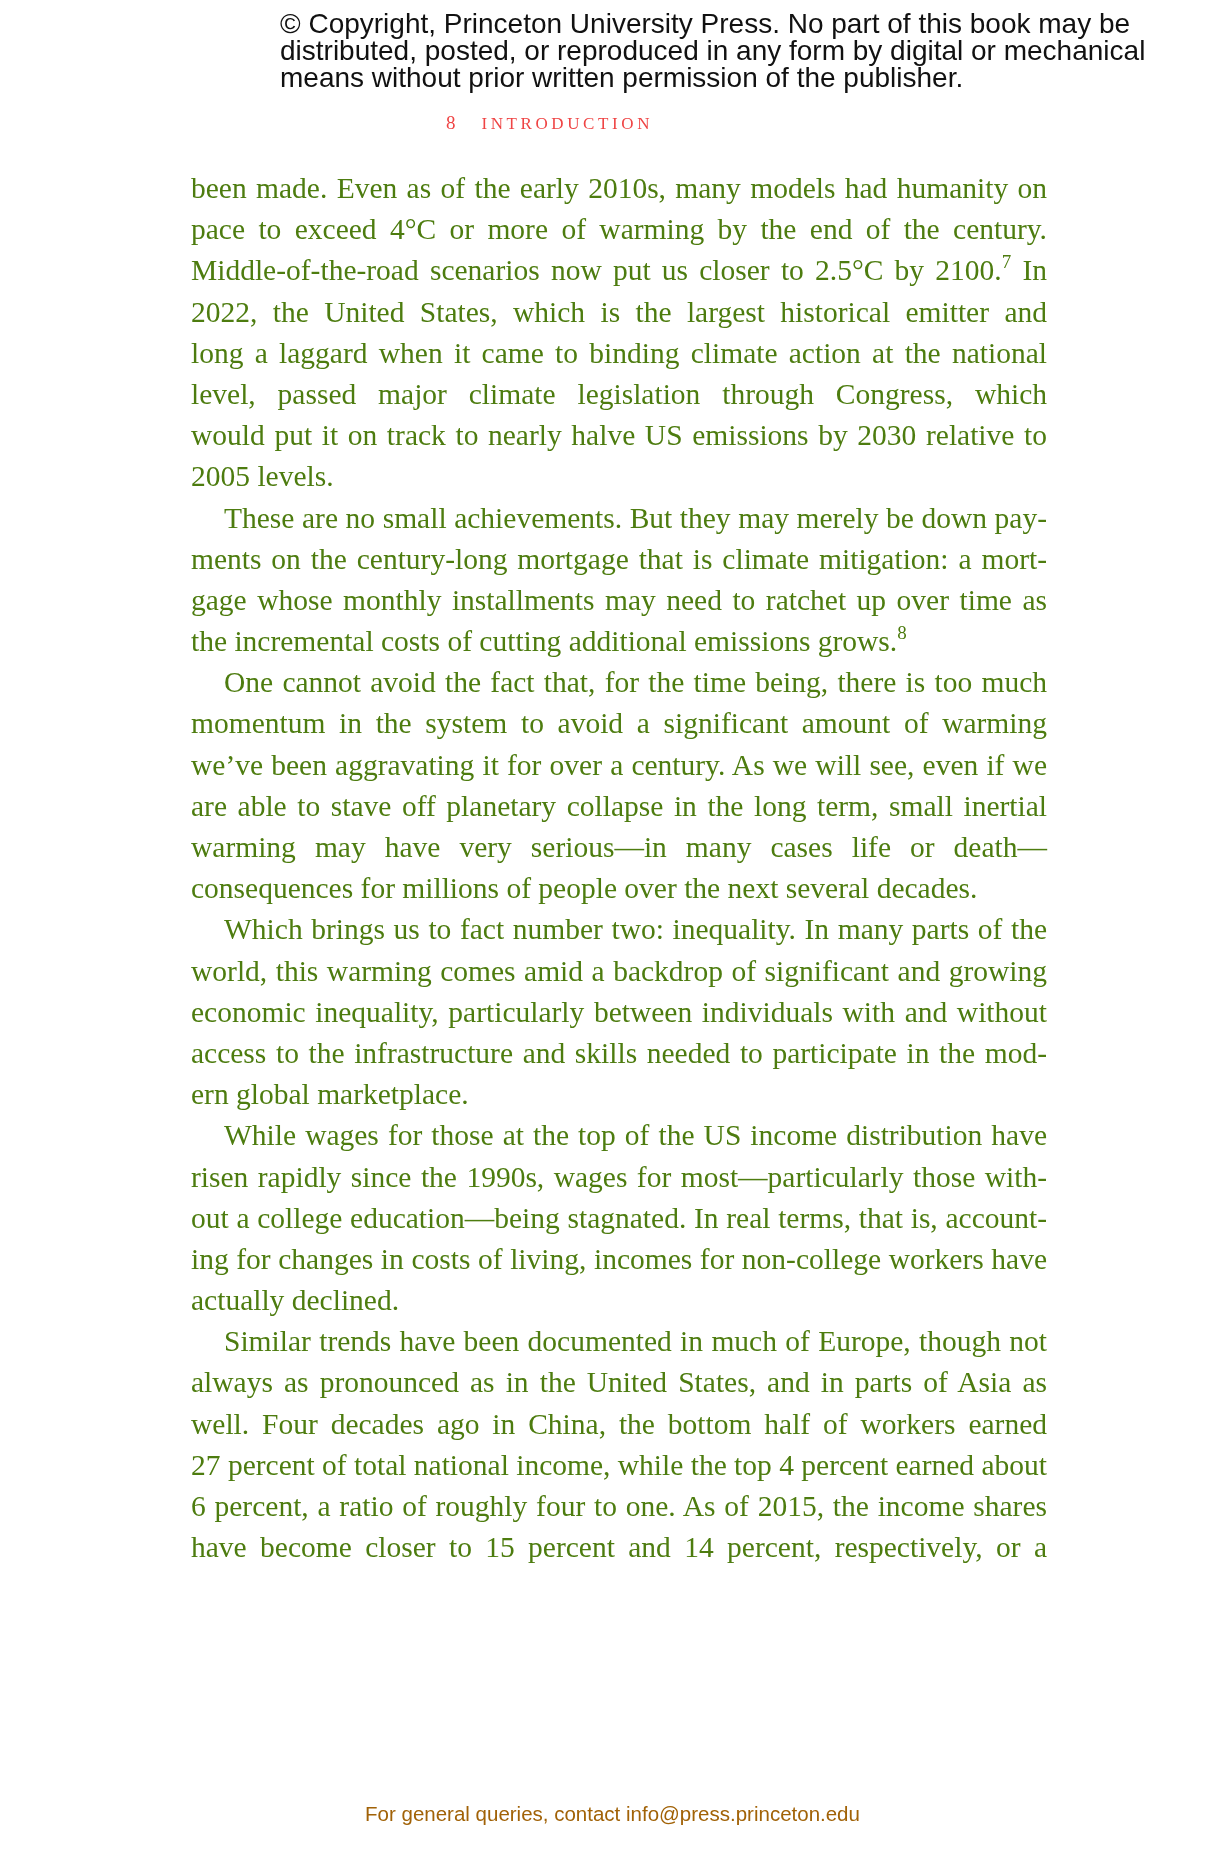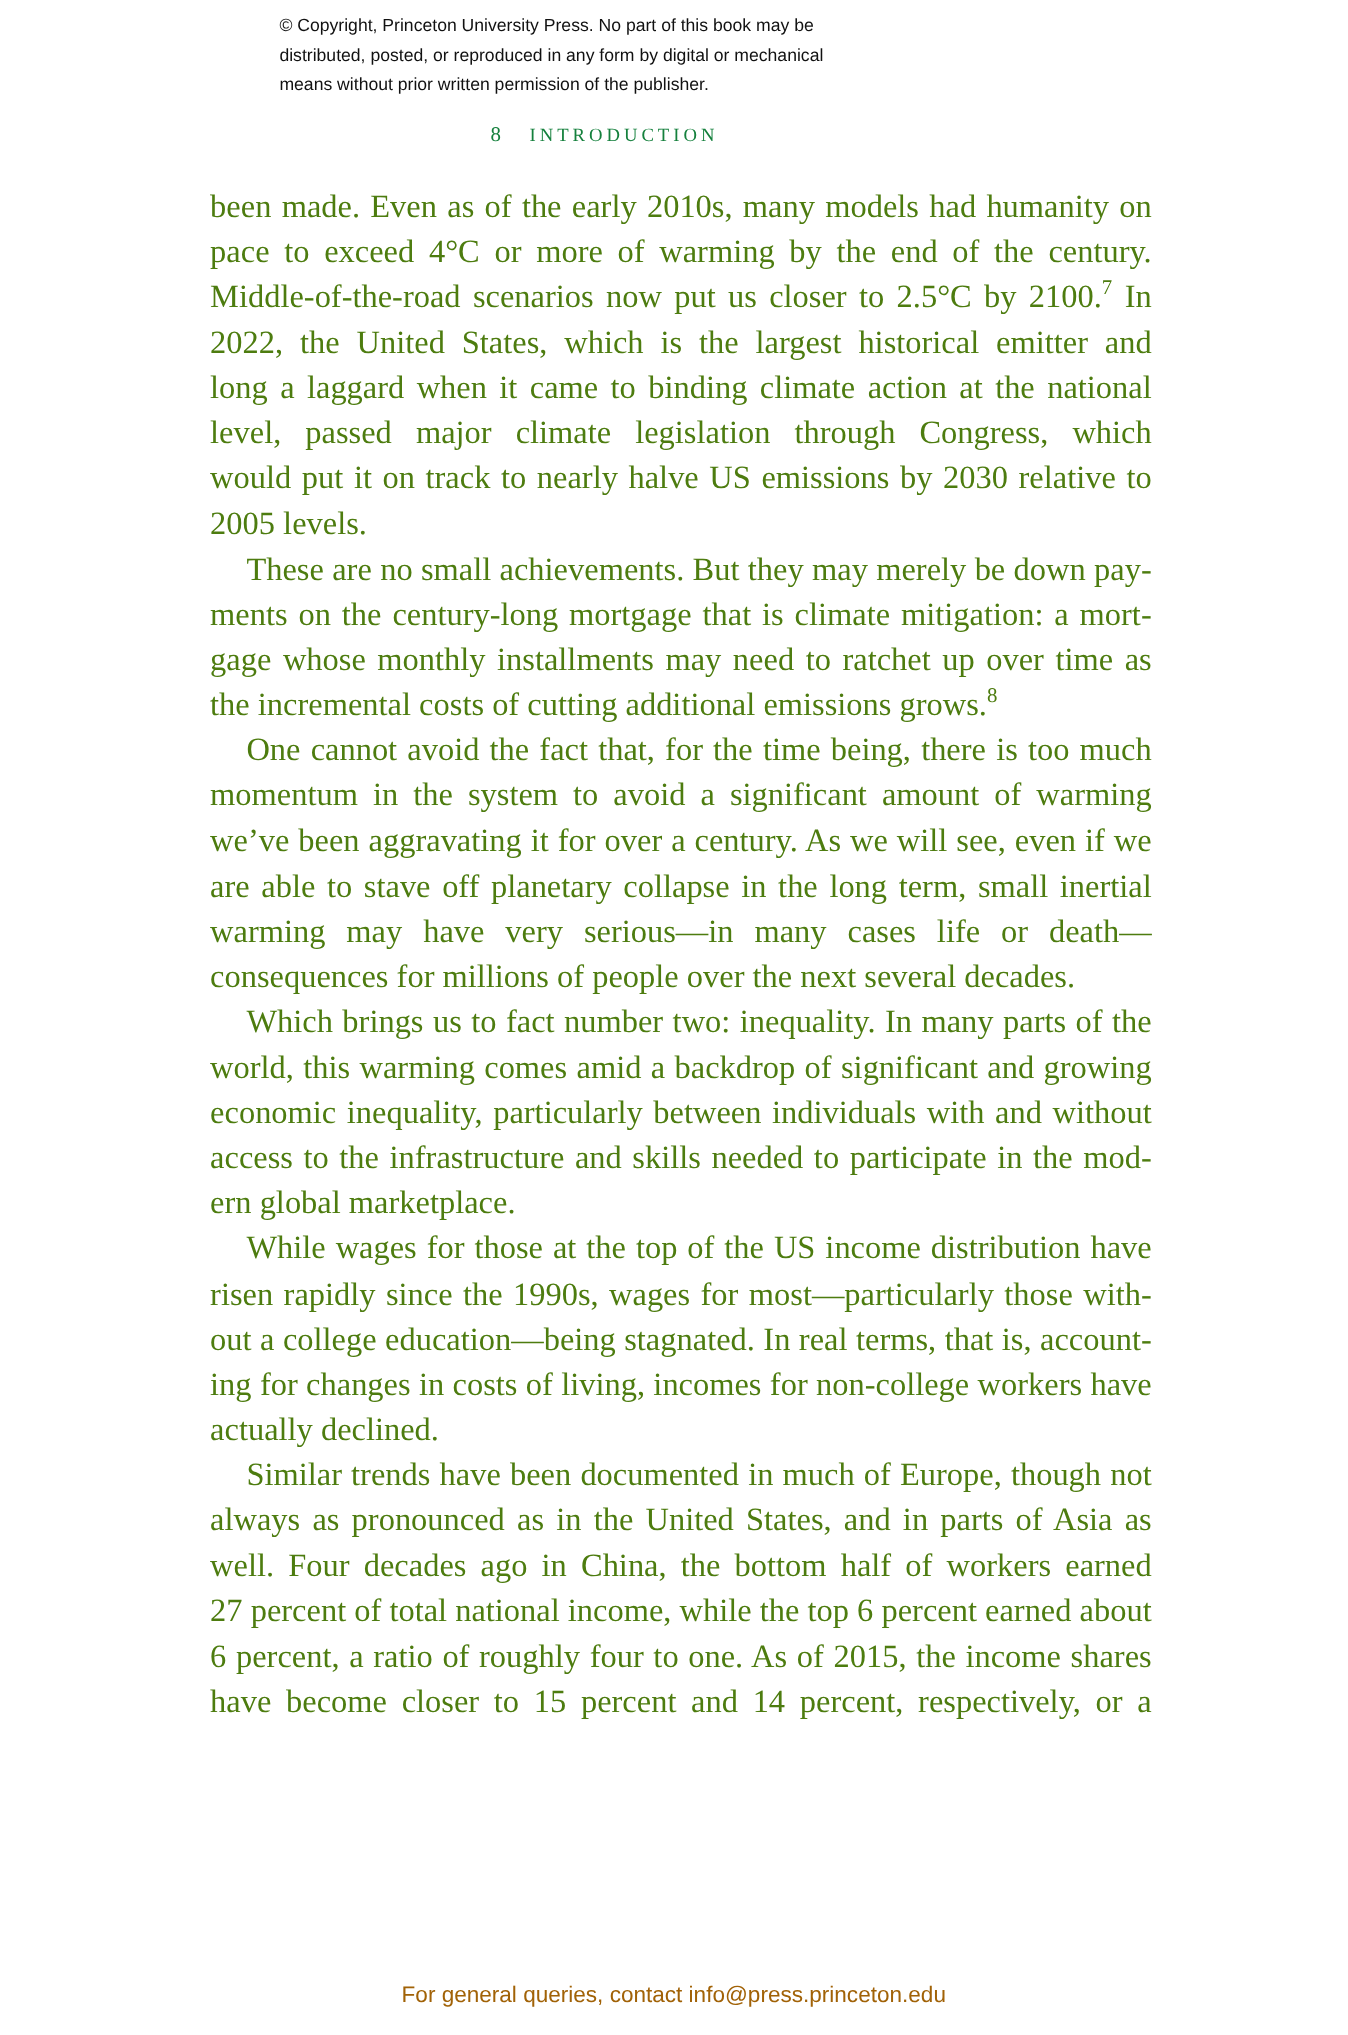--- a/index.html
+++ b/index.html
@@ -1,24 +1,24 @@
 <!DOCTYPE html>
 <html><head>
 <meta charset="utf-8">
 <style>
   html, body { margin: 0; padding: 0; background: #ffffff; }
   body { width: 1225px; height: 1850px; position: relative; overflow: hidden; color: #1c1c1c; }
   .copyright {
-    position: absolute; left: 254px; top: 10px; width: 760px;
-    font-family: "Liberation Sans", sans-serif; font-size: 16px; line-height: 27px; color: #111;
+    position: absolute; left: 280px; top: 10px; width: 760px;
+    font-family: "Liberation Sans", sans-serif; font-size: 28px; line-height: 27px; color: #111;
   }
   .copyright div { white-space: nowrap; }
   .running-head {
     position: absolute; left: 0; top: 112px; width: 1099px; text-align: center;
-    font-family: "Liberation Serif", serif; font-size: 19px; color: #15803d; letter-spacing: 0;
+    font-family: "Liberation Serif", serif; font-size: 19px; color: #ef4444; letter-spacing: 0;
   }
   .running-head .num { margin-right: 26px; }
   .running-head .title { letter-spacing: 3.6px; font-size: 17px; }
   .body-text {
     position: absolute; left: 191px; top: 168px; width: 856px;
     font-family: "Liberation Serif", serif; font-size: 29.5px; line-height: 41.2px; color: #4d7c0f;
   }
   .line { display: block; white-space: nowrap; text-align: justify; text-align-last: justify; height: 41.2px; }
   .line.last { text-align-last: left; }
   .line.indent { padding-left: 33px; }
@@ -83,19 +83,19 @@
     <span class="line">risen rapidly since the 1990s, wages for most—particularly those with-</span>
     <span class="line">out a college education—being stagnated. In real terms, that is, account-</span>
     <span class="line">ing for changes in costs of living, incomes for non-college workers have</span>
     <span class="line last">actually declined.</span>
   </div>
 
   <div>
     <span class="line indent">Similar trends have been documented in much of Europe, though not</span>
     <span class="line">always as pronounced as in the United States, and in parts of Asia as</span>
     <span class="line">well. Four decades ago in China, the bottom half of workers earned</span>
-    <span class="line">27 percent of total national income, while the top 6 percent earned about</span>
+    <span class="line">27 percent of total national income, while the top 4 percent earned about</span>
     <span class="line">6 percent, a ratio of roughly four to one. As of 2015, the income shares</span>
     <span class="line">have become closer to 15 percent and 14 percent, respectively, or a</span>
   </div>
 </div>
 
 <div class="footer">For general queries, contact info@press.princeton.edu</div>
 
 </body></html>

